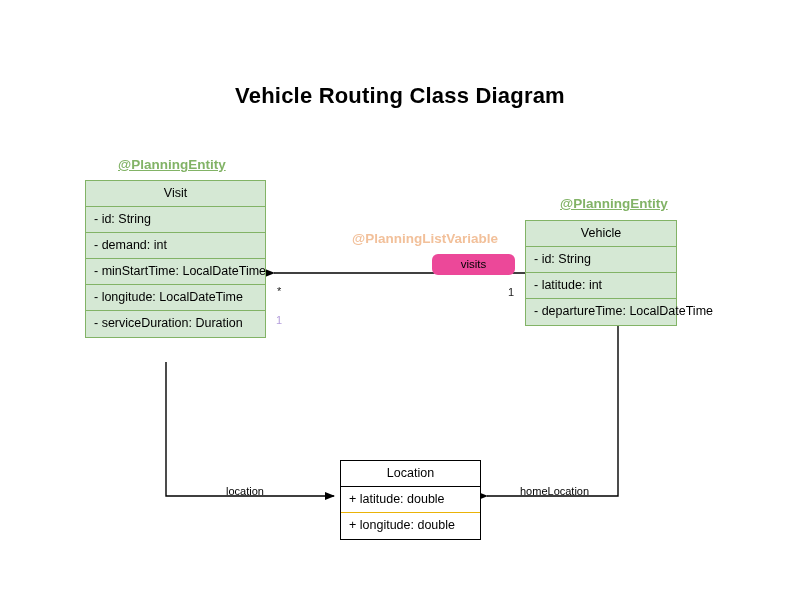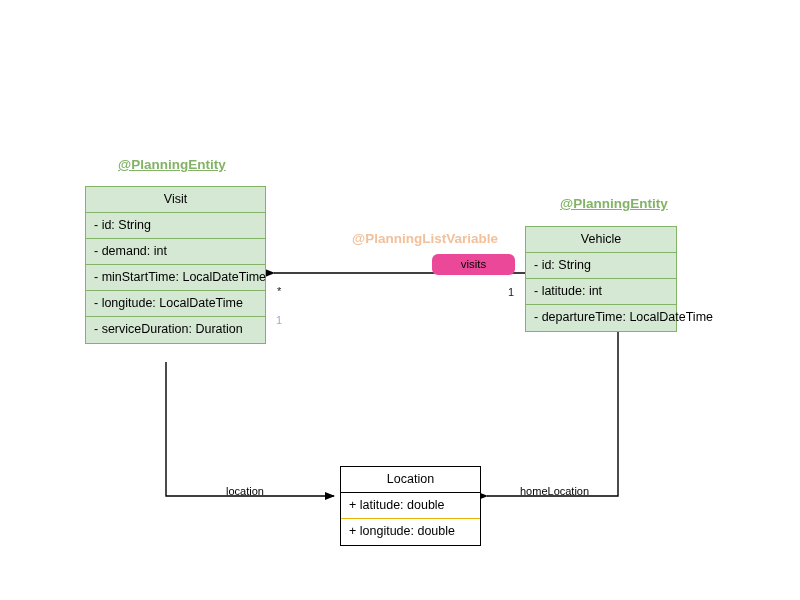--- a/index.html
+++ b/index.html
@@ -42,21 +42,20 @@
     letter-spacing: 0.2px;
     color: #000000;
   }
 
   
   .uml-class {
     position: absolute;
     box-sizing: border-box;
     border: 1px solid #82b366;
     background: #d5e8d4;
-    margin-top: 6px;
   }
   .uml-class.plain {
     border: 1px solid #000000;
     background: #ffffff;
   }
   .uml-class .class-name {
     box-sizing: border-box;
     height: 26px;
     line-height: 25px;
     text-align: center;
@@ -137,20 +136,21 @@
   #mult-one-vehicle { left: 508px; top: 286px; }
 
   #label-location     { left: 226px; top: 485px; }
   #label-homelocation { left: 520px; top: 485px; }
 </style>
 </head>
 <body>
 
 <div id="canvas">
 
+  <div class="diagram-title">Vehicle Routing Class Diagram</div>
 
   <svg id="edges" viewBox="0 0 800 600" xmlns="http://www.w3.org/2000/svg">
     <defs>
       <marker id="arrow-left" markerWidth="10" markerHeight="8" refX="1" refY="4" orient="auto" markerUnits="userSpaceOnUse">
         <path d="M 10 0 L 0 4 L 10 8 z" fill="#000000"></path>
       </marker>
       <marker id="arrow-right" markerWidth="10" markerHeight="8" refX="9" refY="4" orient="auto" markerUnits="userSpaceOnUse">
         <path d="M 0 0 L 10 4 L 0 8 z" fill="#000000"></path>
       </marker>
     </defs>

